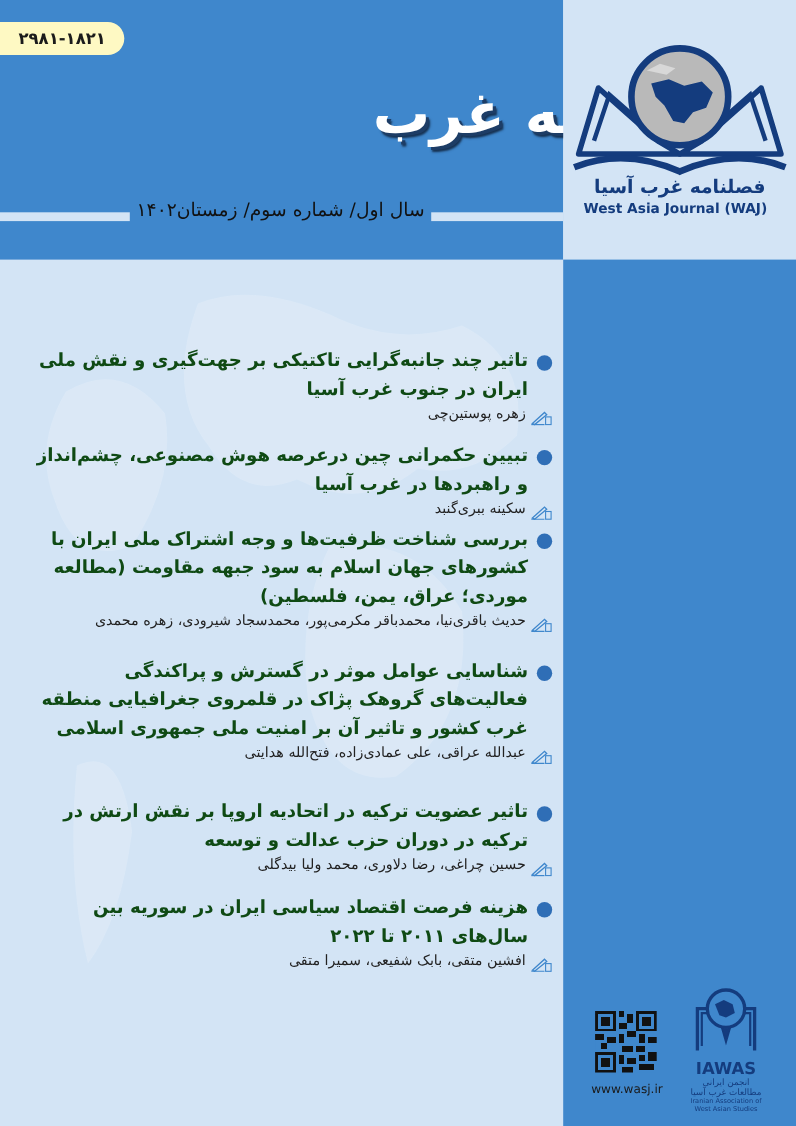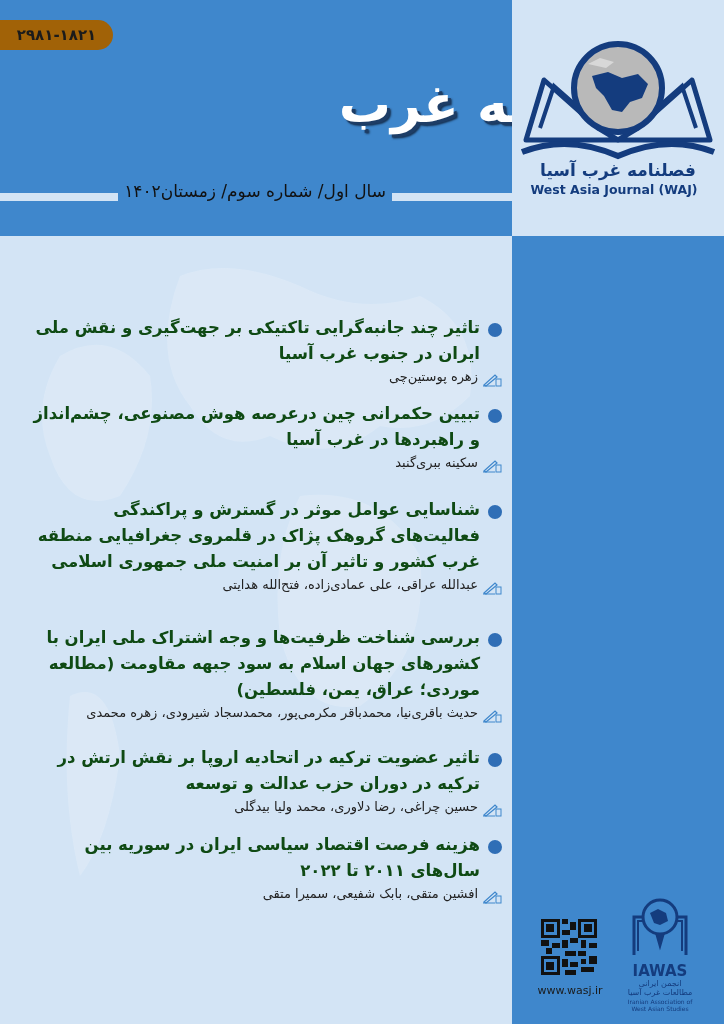--- a/index.html
+++ b/index.html
@@ -8,21 +8,21 @@
     position: relative;
     background: #d3e4f5;
     font-family: "DejaVu Sans", sans-serif;
   }
   .header {
     position: absolute; left: 0; top: 0; width: 512px; height: 236px;
     background: #3f87cc;
   }
   .issn-pill {
     position: absolute; left: 0; top: 20px; width: 113px; height: 30px;
-    background: #a16207; border-radius: 0 16px 16px 0;
+    background: #fef9c3; border-radius: 0 16px 16px 0;
     display: flex; align-items: center; justify-content: center;
     font-size: 15px; font-weight: bold; color: #1b1b1b; letter-spacing: 1px;
   }
   .title {
     position: absolute; right: 36px; top: 78px; width: 470px;
     direction: rtl; text-align: right;
     font-size: 52px; font-weight: bold; color: #ffffff;
     text-shadow: 3px 3px 0 #1d3d66, 4px 4px 2px #16304f;
     line-height: 1;
   }
@@ -135,56 +135,56 @@
     <div class="article-authors">
       <svg class="pen-icon" viewBox="0 0 20 14">
           <rect x="14" y="6" width="5" height="7" fill="none" stroke="#3f87cc" stroke-width="1"></rect>
           <path d="M2,12 L13,2 L15,4 L4,13 Z" fill="none" stroke="#3f87cc" stroke-width="1.2"></path>
           <path d="M1,13 L13,13" stroke="#3f87cc" stroke-width="1"></path>
         </svg>
       <span>زهره پوستین‌چی</span>
     </div>
   </div>
 
-  <div class="article" style="margin-bottom:24px">
+  <div class="article" style="margin-bottom:4px">
     <span class="bullet"></span>
     <div class="article-title">تبیین حکمرانی چین درعرصه هوش مصنوعی، چشم‌انداز و راهبردها در غرب آسیا</div>
     <div class="article-authors">
       <svg class="pen-icon" viewBox="0 0 20 14">
           <rect x="14" y="6" width="5" height="7" fill="none" stroke="#3f87cc" stroke-width="1"></rect>
           <path d="M2,12 L13,2 L15,4 L4,13 Z" fill="none" stroke="#3f87cc" stroke-width="1.2"></path>
           <path d="M1,13 L13,13" stroke="#3f87cc" stroke-width="1"></path>
         </svg>
       <span>سکینه ببری‌گنبد</span>
     </div>
   </div>
 
+  <div class="article" style="margin-bottom:22px">
+    <span class="bullet"></span>
+    <div class="article-title">بررسی شناخت ظرفیت‌ها و وجه اشتراک ملی ایران با کشورهای جهان اسلام به سود جبهه مقاومت (مطالعه موردی؛ عراق، یمن، فلسطین)</div>
+    <div class="article-authors">
+      <svg class="pen-icon" viewBox="0 0 20 14">
+          <rect x="14" y="6" width="5" height="7" fill="none" stroke="#3f87cc" stroke-width="1"></rect>
+          <path d="M2,12 L13,2 L15,4 L4,13 Z" fill="none" stroke="#3f87cc" stroke-width="1.2"></path>
+          <path d="M1,13 L13,13" stroke="#3f87cc" stroke-width="1"></path>
+        </svg>
+      <span>حدیث باقری‌نیا، محمدباقر مکرمی‌پور، محمدسجاد شیرودی، زهره محمدی</span>
+    </div>
+  </div>
+
   <div class="article" style="margin-bottom:30px">
     <span class="bullet"></span>
     <div class="article-title">شناسایی عوامل موثر در گسترش و پراکندگی فعالیت‌های گروهک پژاک در قلمروی جغرافیایی منطقه غرب کشور و تاثیر آن بر امنیت ملی جمهوری اسلامی</div>
     <div class="article-authors">
       <svg class="pen-icon" viewBox="0 0 20 14">
           <rect x="14" y="6" width="5" height="7" fill="none" stroke="#3f87cc" stroke-width="1"></rect>
           <path d="M2,12 L13,2 L15,4 L4,13 Z" fill="none" stroke="#3f87cc" stroke-width="1.2"></path>
           <path d="M1,13 L13,13" stroke="#3f87cc" stroke-width="1"></path>
         </svg>
       <span>عبدالله عراقی، علی عمادی‌زاده، فتح‌الله هدایتی</span>
-    </div>
-  </div>
-
-  <div class="article" style="margin-bottom:22px">
-    <span class="bullet"></span>
-    <div class="article-title">بررسی شناخت ظرفیت‌ها و وجه اشتراک ملی ایران با کشورهای جهان اسلام به سود جبهه مقاومت (مطالعه موردی؛ عراق، یمن، فلسطین)</div>
-    <div class="article-authors">
-      <svg class="pen-icon" viewBox="0 0 20 14">
-          <rect x="14" y="6" width="5" height="7" fill="none" stroke="#3f87cc" stroke-width="1"></rect>
-          <path d="M2,12 L13,2 L15,4 L4,13 Z" fill="none" stroke="#3f87cc" stroke-width="1.2"></path>
-          <path d="M1,13 L13,13" stroke="#3f87cc" stroke-width="1"></path>
-        </svg>
-      <span>حدیث باقری‌نیا، محمدباقر مکرمی‌پور، محمدسجاد شیرودی، زهره محمدی</span>
     </div>
   </div>
 
   <div class="article" style="margin-bottom:15px">
     <span class="bullet"></span>
     <div class="article-title">تاثیر عضویت ترکیه در اتحادیه اروپا بر نقش ارتش در ترکیه در دوران حزب عدالت و توسعه</div>
     <div class="article-authors">
       <svg class="pen-icon" viewBox="0 0 20 14">
           <rect x="14" y="6" width="5" height="7" fill="none" stroke="#3f87cc" stroke-width="1"></rect>
           <path d="M2,12 L13,2 L15,4 L4,13 Z" fill="none" stroke="#3f87cc" stroke-width="1.2"></path>

